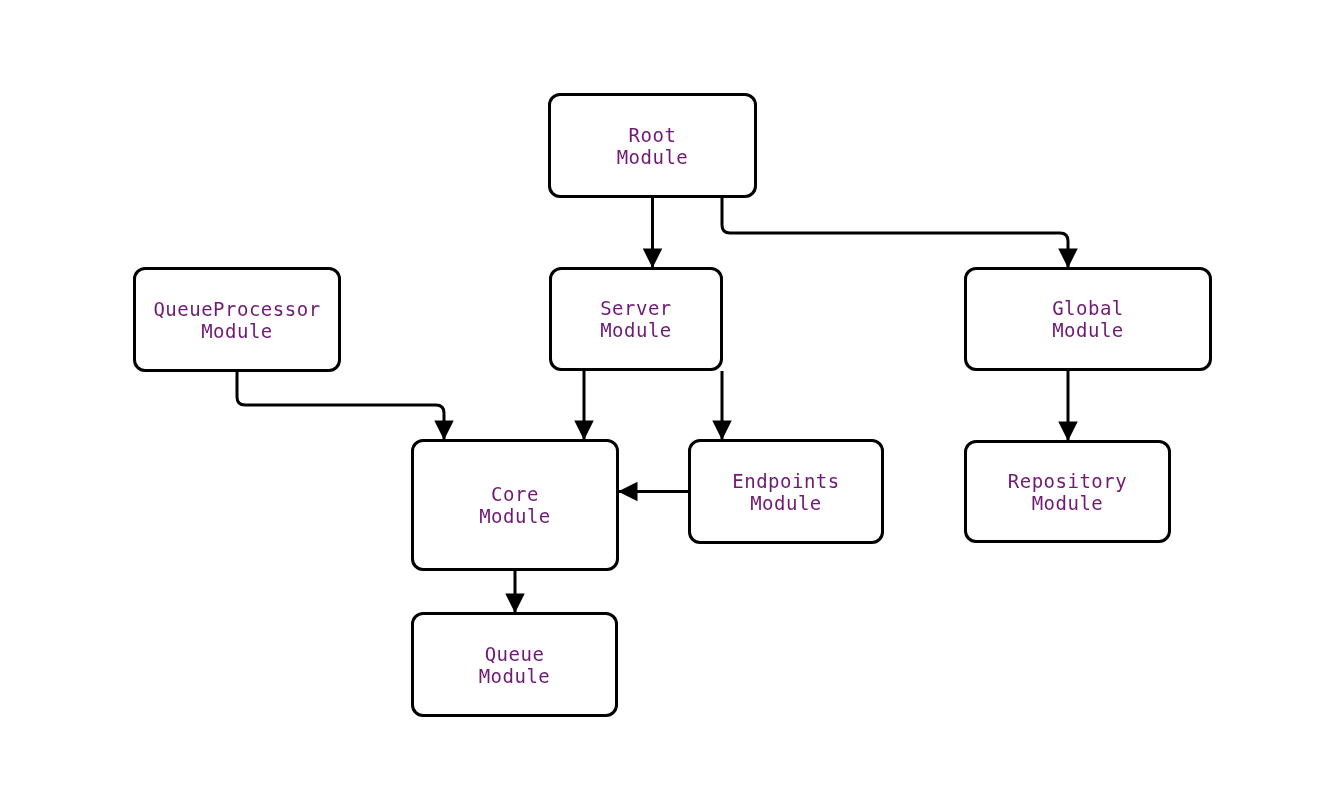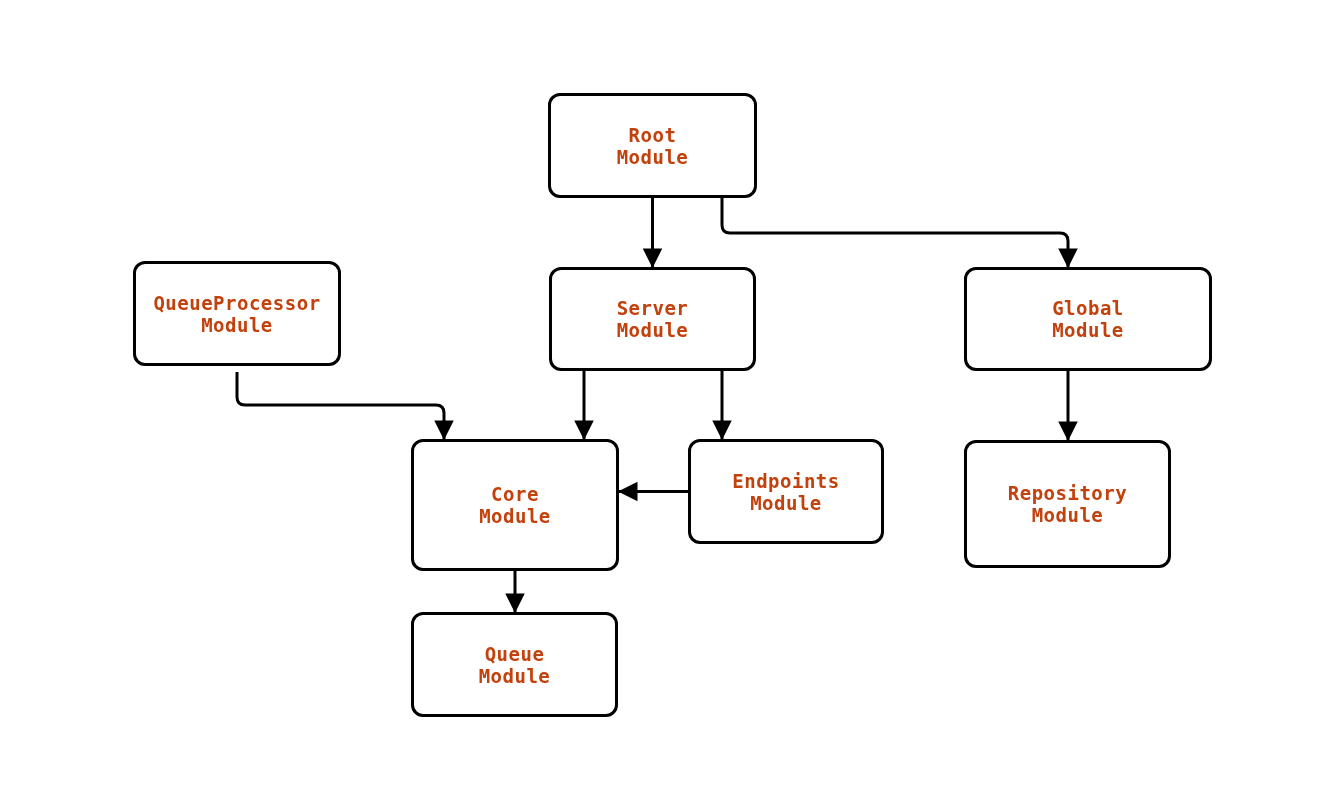--- a/index.html
+++ b/index.html
@@ -28,24 +28,24 @@
     box-sizing: border-box;
     background: #ffffff;
     border: 3px solid #000000;
     border-radius: 12px;
     display: flex;
     align-items: center;
     justify-content: center;
     text-align: center;
   }
   .node-label {
-    font-weight: bold;
+    font-weight: normal;
     font-size: 19px;
     line-height: 22px;
-    color: #c2410c;
+    color: #701a75;
     white-space: pre-line;
     letter-spacing: 0.5px;
   }
 </style>
 </head>
 <body>
 
 <div class="canvas">
 
   <svg class="edges-layer" viewBox="0 0 1337 809" xmlns="http://www.w3.org/2000/svg">
@@ -63,46 +63,46 @@
     <path class="edge" d="M688 491.5 H 619" marker-end="url(#arrow)"></path>
     <path class="edge" d="M1068 371 V 440" marker-end="url(#arrow)"></path>
     <path class="edge" d="M515 544 V 612" marker-end="url(#arrow)"></path>
   </svg>
 
   <div class="node" style="left:548px; top:93px; width:209px; height:105px;">
     <span class="node-label">Root
 Module</span>
   </div>
 
-  <div class="node" style="left:133px; top:261px; width:208px; height:105px;">
+  <div class="node" style="left:133px; top:267px; width:208px; height:105px;">
     <span class="node-label">QueueProcessor
 Module</span>
   </div>
 
-  <div class="node" style="left:549px; top:267px; width:207px; height:104px;">
+  <div class="node" style="left:549px; top:267px; width:174px; height:104px;">
     <span class="node-label">Server
 Module</span>
   </div>
 
   <div class="node" style="left:964px; top:267px; width:248px; height:104px;">
     <span class="node-label">Global
 Module</span>
   </div>
 
   <div class="node" style="left:411px; top:439px; width:208px; height:132px;">
     <span class="node-label">Core
 Module</span>
   </div>
 
   <div class="node" style="left:688px; top:439px; width:196px; height:105px;">
     <span class="node-label">Endpoints
 Module</span>
   </div>
 
-  <div class="node" style="left:964px; top:440px; width:207px; height:128px;">
+  <div class="node" style="left:964px; top:440px; width:207px; height:103px;">
     <span class="node-label">Repository
 Module</span>
   </div>
 
   <div class="node" style="left:411px; top:612px; width:207px; height:105px;">
     <span class="node-label">Queue
 Module</span>
   </div>
 
 </div>

